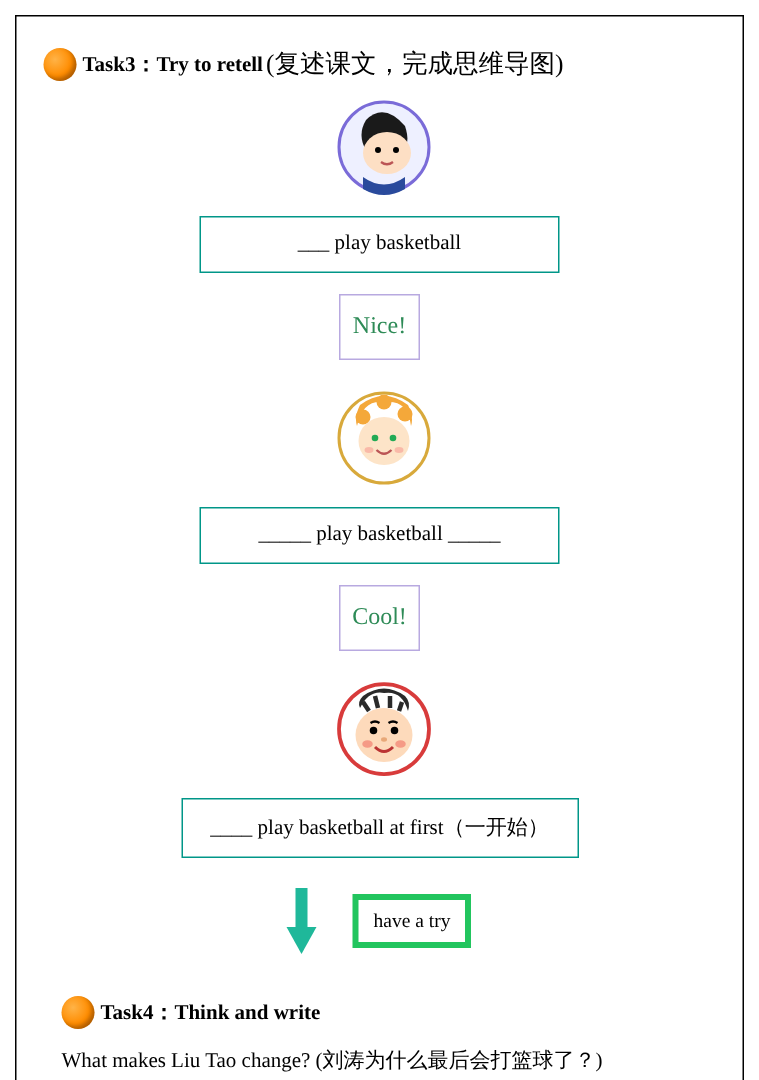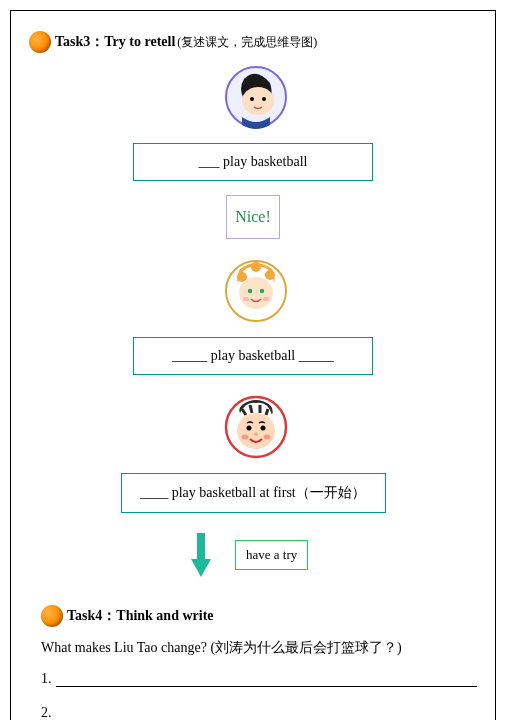--- a/index.html
+++ b/index.html
@@ -29,21 +29,21 @@
   background: radial-gradient(circle at 35% 35%, #ffb347 0%, #ff8c00 55%, #d96b00 100%);
   margin-right: 4px;
   flex-shrink: 0;
   box-shadow: inset -2px -2px 3px rgba(0,0,0,0.25);
 }
 .task-title {
   font-weight: bold;
   font-size: 14px;
 }
 .task-subtitle {
-  font-size: 12px;
+  font-size: 17px;
   margin-left: 2px;
 }
 .retell-row {
   display: flex;
   align-items: center;
   margin-bottom: 20px;
   gap: 14px;
   flex-direction: column;
 }
 .avatar {
@@ -85,21 +85,21 @@
   align-items: center;
   margin-left: 160px;
   margin-bottom: 10px;
   gap: 22px;
 }
 .arrow-down {
   width: 24px;
   height: 44px;
 }
 .trybox {
-  border: 1px solid #22c55e;
+  border: 4px solid #22c55e;
   padding: 6px 10px;
   font-size: 13px;
 }
 .lastrow {
   display: flex;
   align-items: center;
   gap: 8px;
   margin-left: 100px;
   margin-bottom: 40px;
 }
@@ -167,20 +167,21 @@
         <circle cx="32" cy="8" r="5" fill="#f4a83a"></circle>
         <ellipse cx="32" cy="34" rx="17" ry="16" fill="#fde4c8"></ellipse>
         <circle cx="26" cy="32" r="2.2" fill="#2a5"></circle>
         <circle cx="38" cy="32" r="2.2" fill="#2a5"></circle>
         <path d="M27 40 Q32 45 37 40" stroke="#b55" stroke-width="1.5" fill="none"></path>
         <ellipse cx="22" cy="40" rx="3" ry="2" fill="#f9b9a8"></ellipse>
         <ellipse cx="42" cy="40" rx="3" ry="2" fill="#f9b9a8"></ellipse>
       </svg>
     </div>
     <div class="textbox wide">_____ play basketball _____</div>
+    <div class="badge">Cool!</div>
   </div>
 
   <div class="retell-row">
     <div class="avatar">
       <svg viewBox="0 0 64 64">
         <ellipse cx="32" cy="32" rx="30" ry="30" fill="#fff" stroke="#d83b3b" stroke-width="2.5"></ellipse>
         <path d="M16 18 Q22 6 32 8 Q44 6 48 20 Q50 14 46 10 Q32 0 18 10 Q14 14 16 18 Z" fill="#2a2a2a"></path>
         <path d="M18 14 L22 20 M26 10 L28 18 M36 10 L36 18 M44 14 L42 20" stroke="#2a2a2a" stroke-width="3"></path>
         <ellipse cx="32" cy="36" rx="19" ry="18" fill="#fddabb"></ellipse>
         <circle cx="25" cy="33" r="2.5" fill="#000"></circle>

